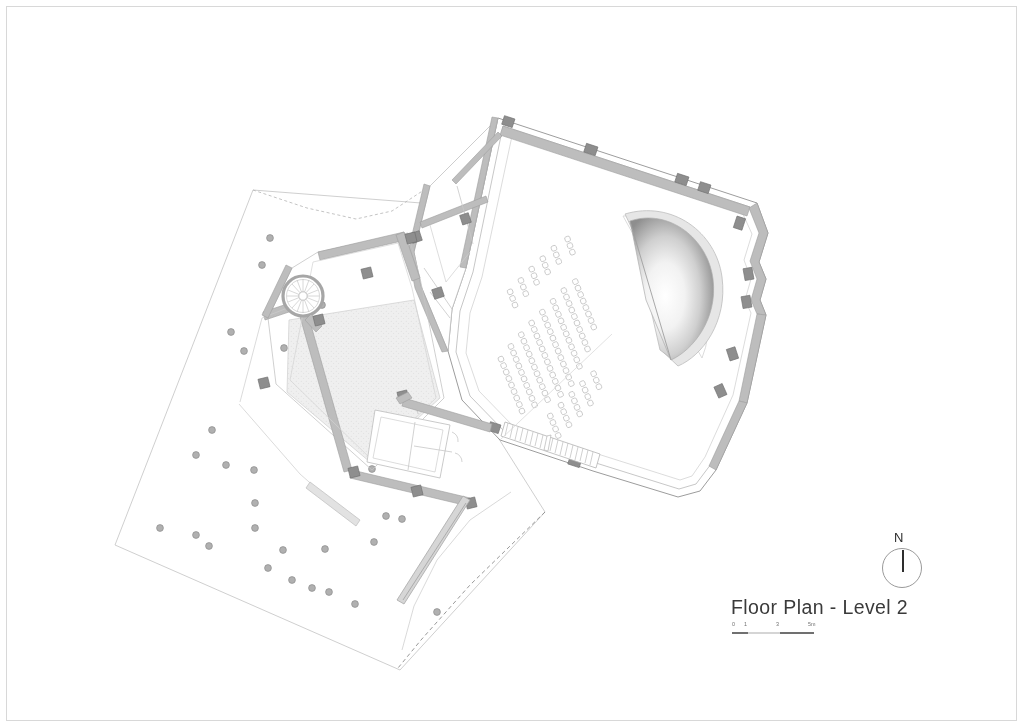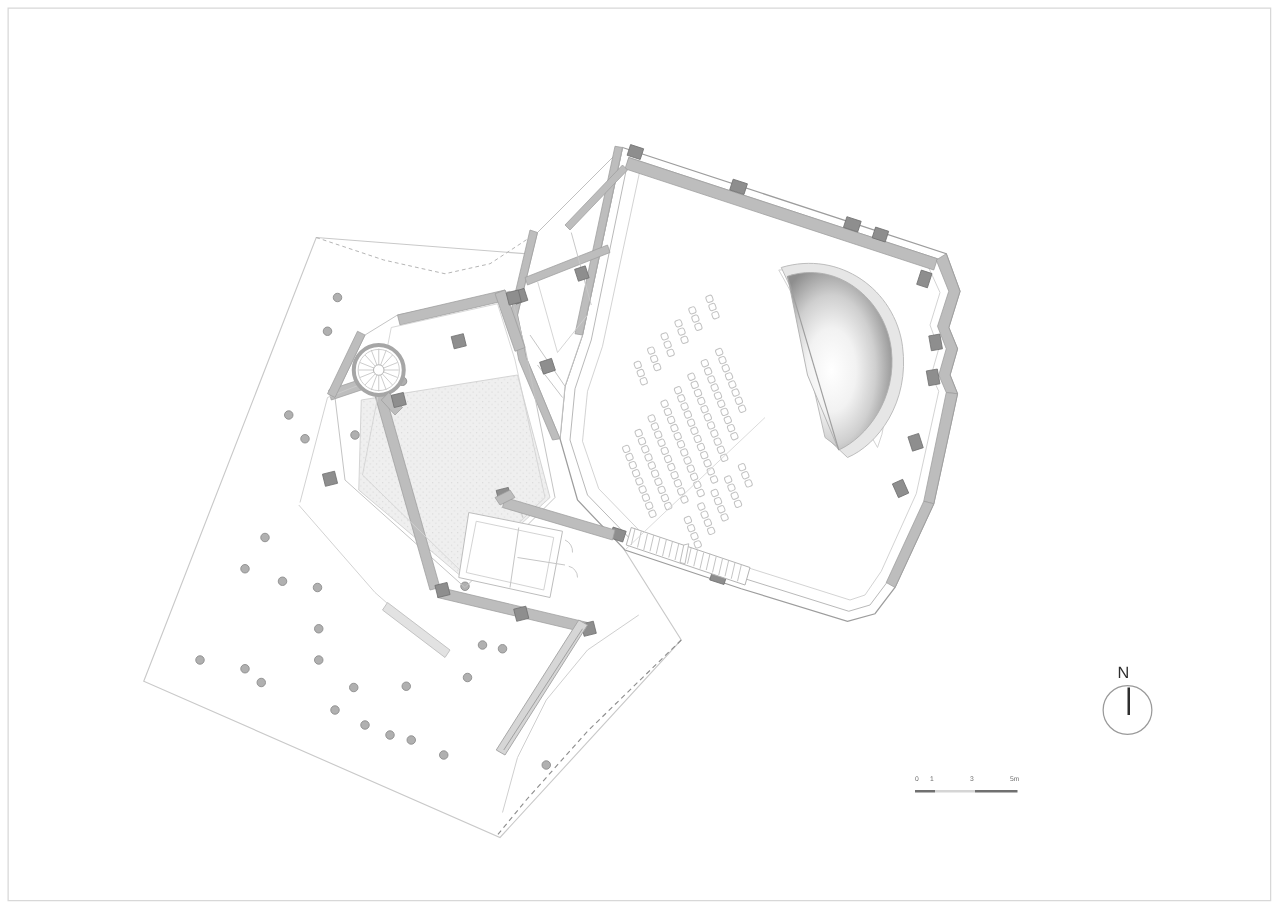--- a/index.html
+++ b/index.html
@@ -410,20 +410,23 @@
 
     <g>
       <path d="M 470 500 L 404 604 L 397 600 L 463 496 Z" fill="#d6d6d6" stroke="#a8a8a8" stroke-width="0.8"></path>
       <path d="M 466 503 L 403 600" fill="none" stroke="#8f8f8f" stroke-width="0.6"></path>
       <path d="M 310 482 L 360 520 L 356 526 L 306 488 Z" fill="#e2e2e2" stroke="#bdbdbd" stroke-width="0.7"></path>
       <path d="M 292 268 L 268 318 L 262 315 L 286 265 Z" fill="#bdbdbd" stroke="#9d9d9d" stroke-width="0.6"></path>
     </g>
 
   </svg>
 
+  <div id="title-block">
+    <div id="plan-title">Floor Plan - Level 2</div>
+  </div>
 
   <div id="scale-bar">
     <span class="sc-lab" style="left:0px">0</span>
     <span class="sc-lab" style="left:12px">1</span>
     <span class="sc-lab" style="left:44px">3</span>
     <span class="sc-lab" style="left:76px">5m</span>
     <span class="sc-seg" style="left:0px;width:16px;background:#707070"></span>
     <span class="sc-seg" style="left:16px;width:32px;background:#d5d5d5"></span>
     <span class="sc-seg" style="left:48px;width:34px;background:#707070"></span>
   </div>

